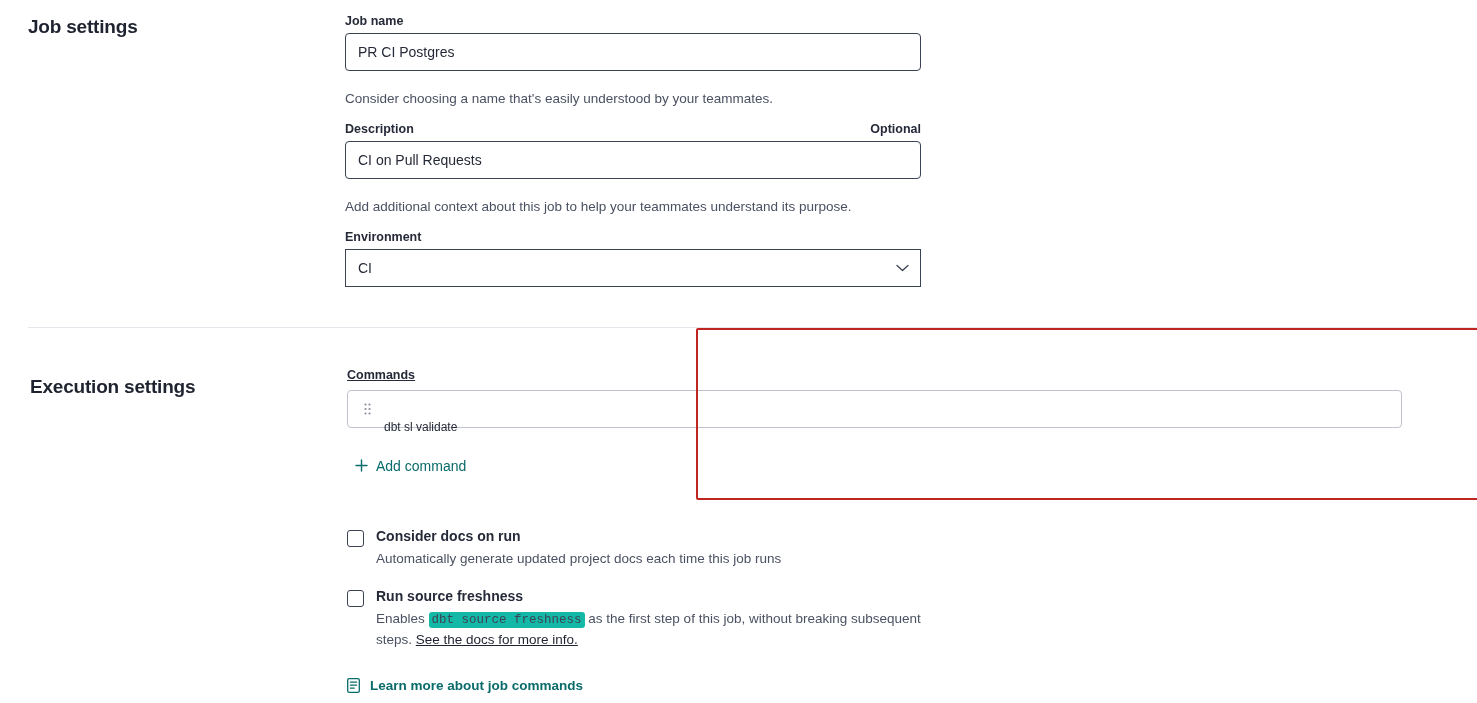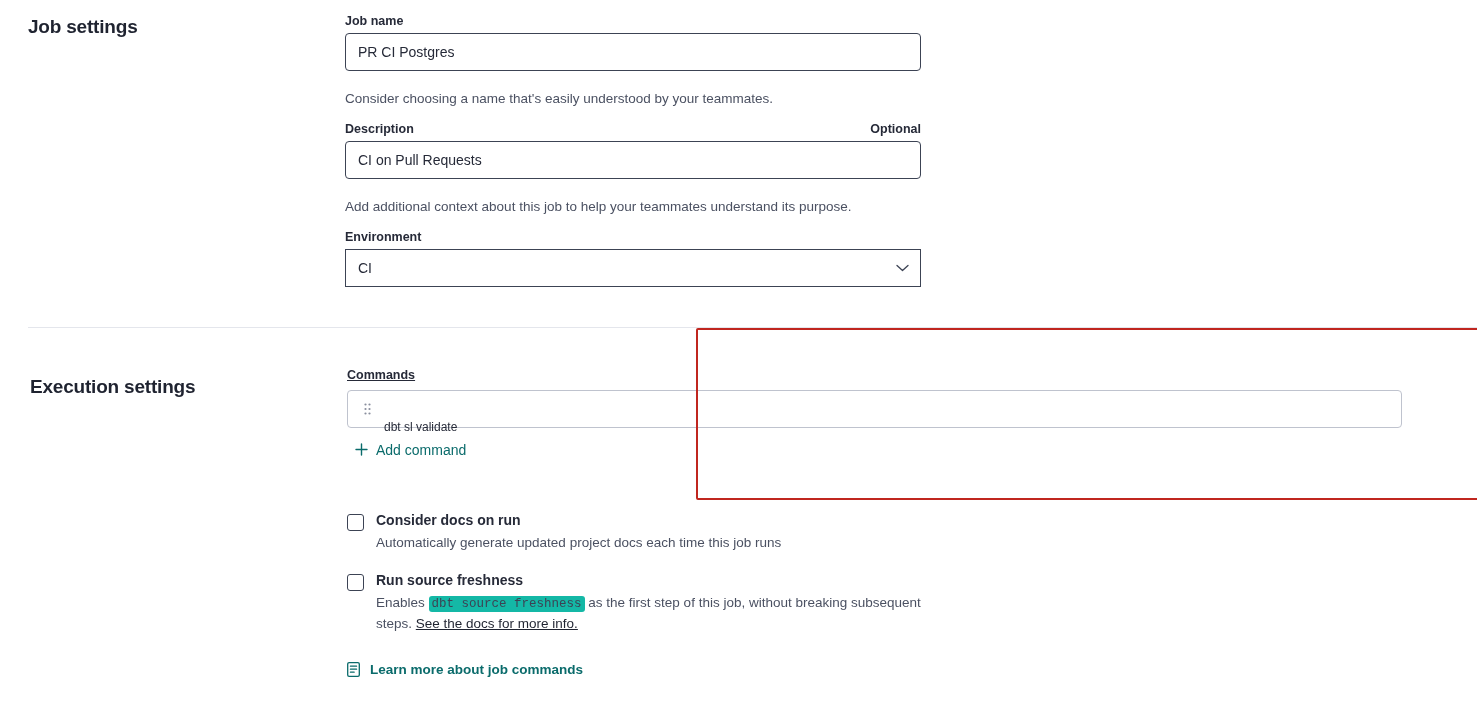--- a/index.html
+++ b/index.html
@@ -173,21 +173,21 @@
     justify-content: center;
     cursor: grab;
     margin-right: 10px;
   }
   .command-text {
     font-size: 12px;
     color: #262a38;
     margin-top: 36px;
   }
   .add-command {
-    margin-top: 14px;
+    margin-top: 30px;
     display: inline-flex;
     align-items: center;
     gap: 8px;
     font-size: 14px;
     color: #0a6b6b;
     cursor: pointer;
     padding-left: 8px;
   }
   .add-command .plus {
     font-size: 15px;

